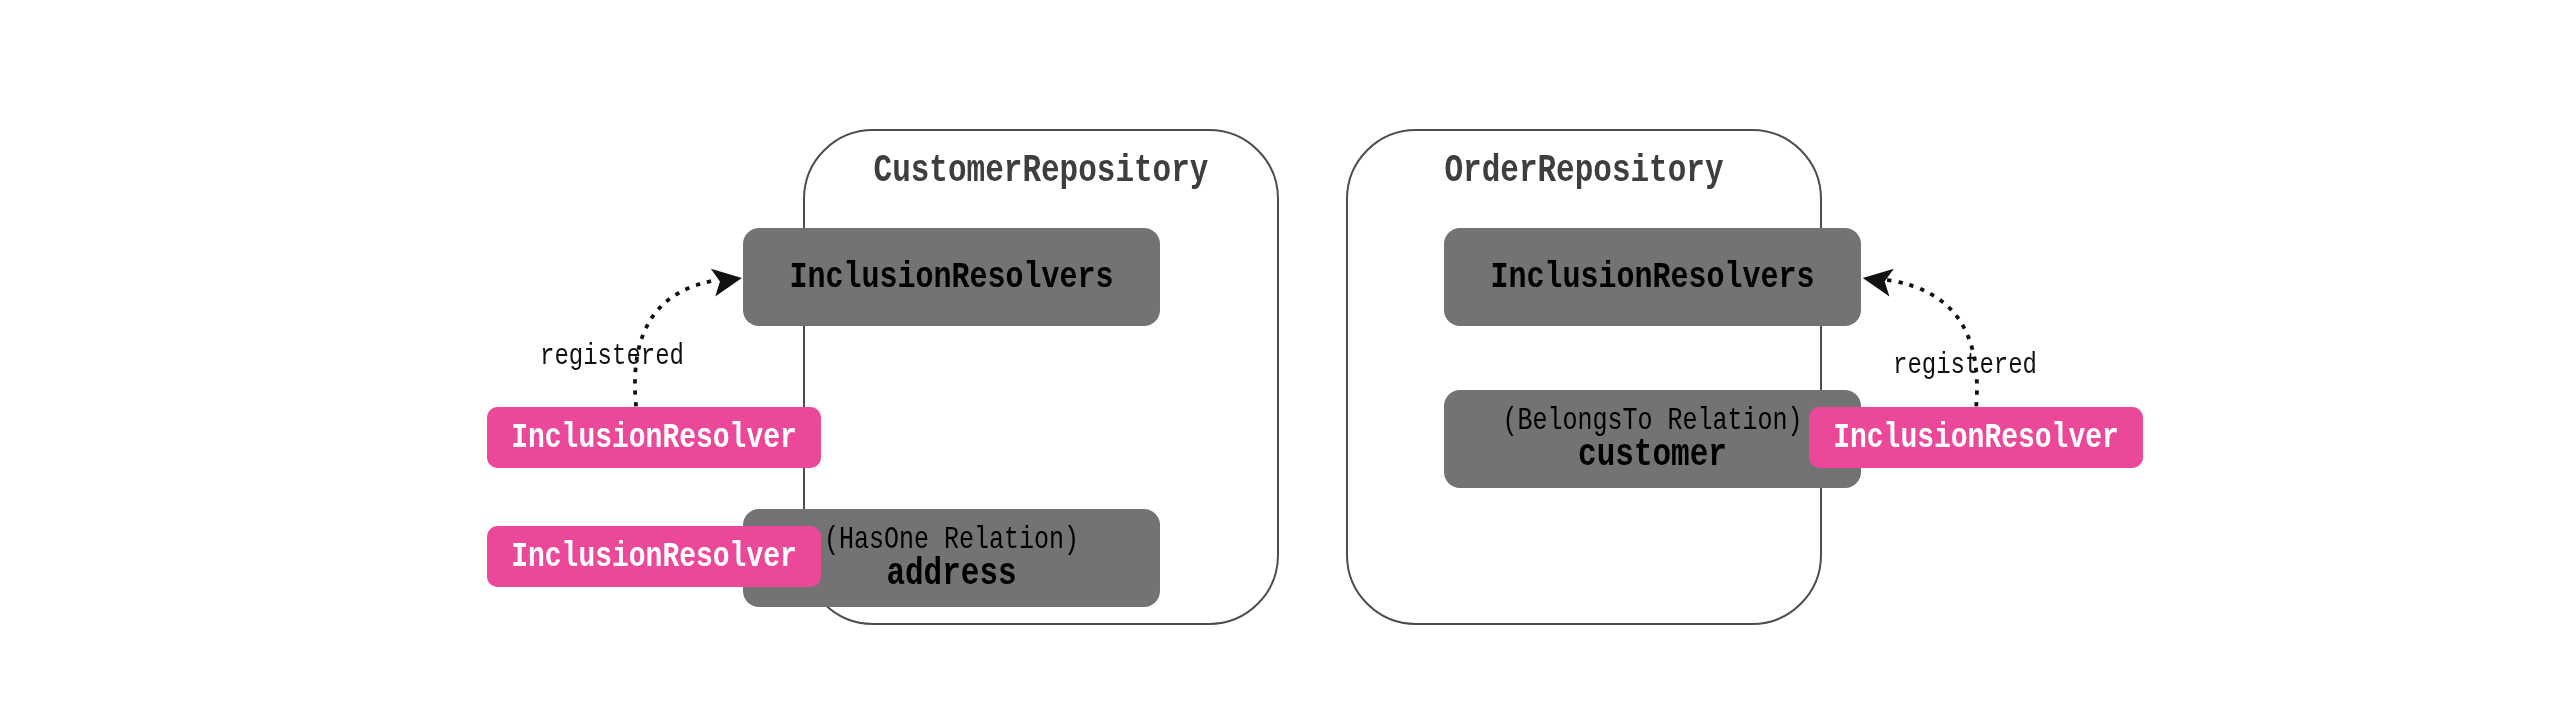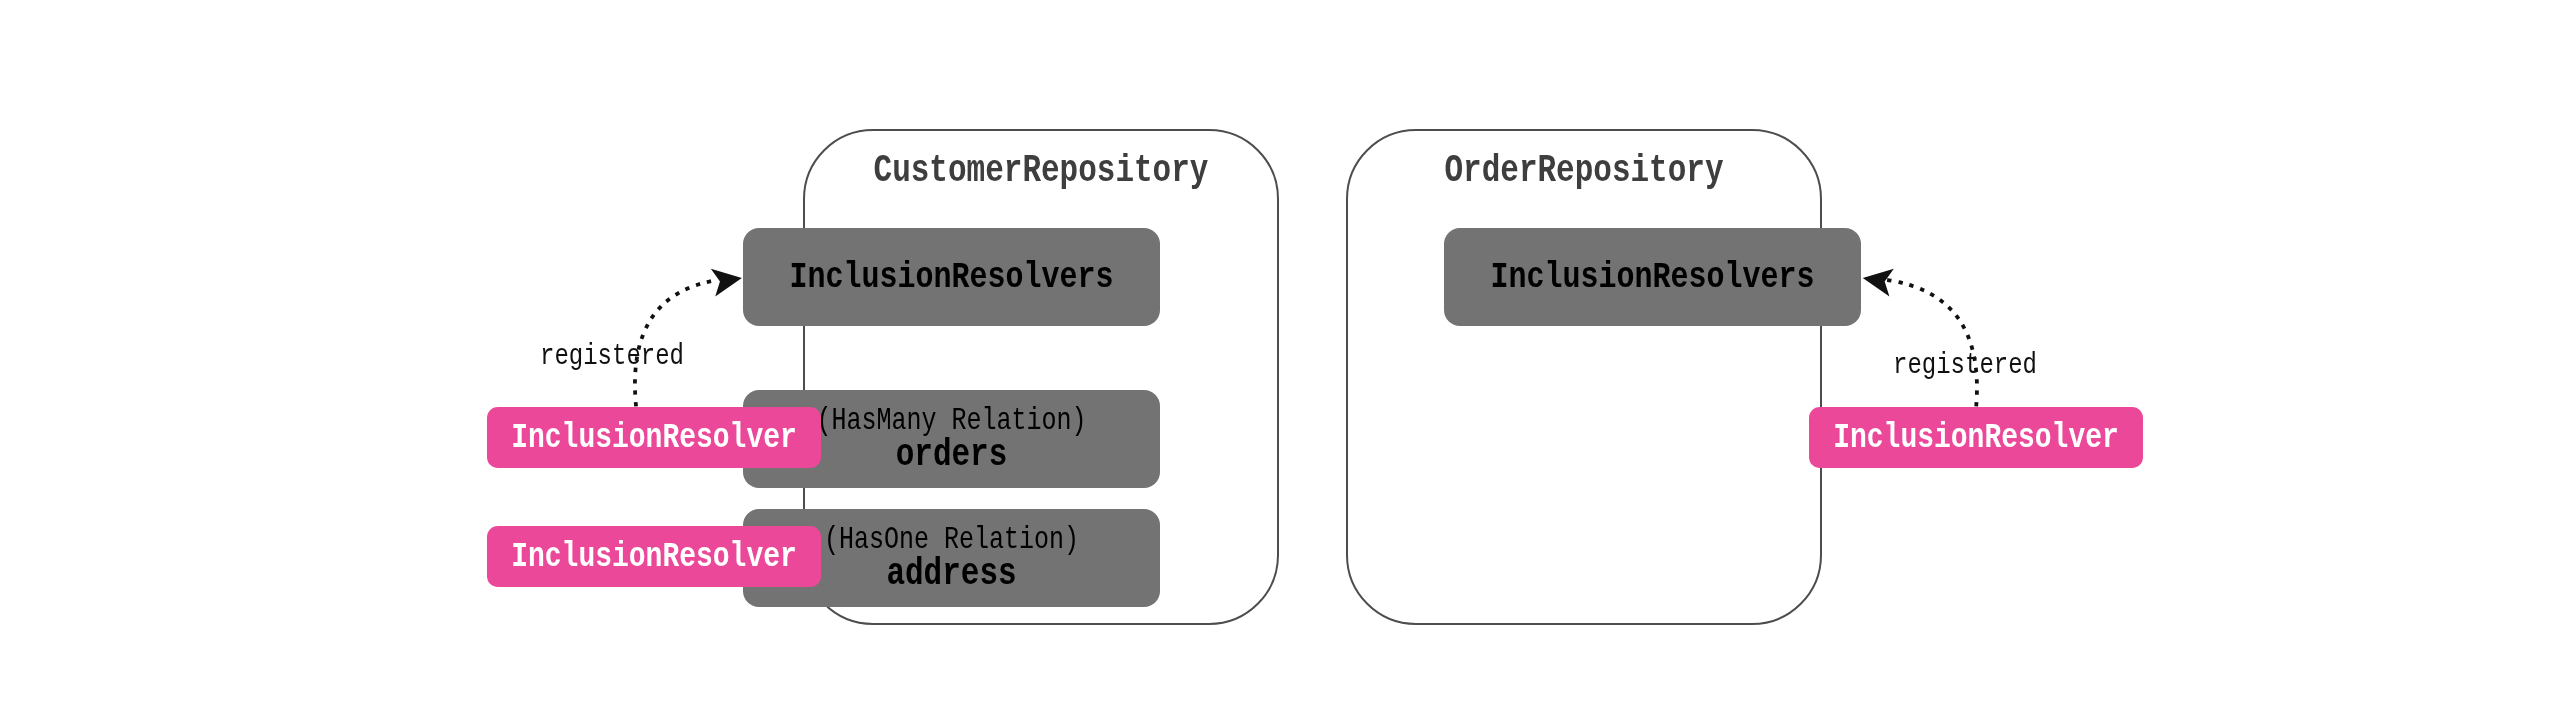--- a/index.html
+++ b/index.html
@@ -142,31 +142,31 @@
   <div class="repo-title left">
     <span class="ty">CustomerRepository</span>
   </div>
   <div class="repo-title right">
     <span class="ty">OrderRepository</span>
   </div>
 
   <div class="ybox col-left" style="top:228px;">
     <span class="single ty">InclusionResolvers</span>
   </div>
-  <div class="ybox col-left" style="top:390px;">
-    <span class="kind ty">(HasMany Relation)</span>
-    <span class="rel-name ty">orders</span>
-  </div>
   <div class="ybox col-left" style="top:509px;">
     <span class="kind ty">(HasOne Relation)</span>
     <span class="rel-name ty">address</span>
   </div>
 
   <div class="ybox col-right" style="top:228px;">
     <span class="single ty">InclusionResolvers</span>
+  </div>
+  <div class="ybox col-right" style="top:390px;">
+    <span class="kind ty">(BelongsTo Relation)</span>
+    <span class="rel-name ty">customer</span>
   </div>
 
   <div class="chip" style="left:487px; top:407px;">
     <span class="ty">InclusionResolver</span>
   </div>
   <div class="chip" style="left:487px; top:526px;">
     <span class="ty">InclusionResolver</span>
   </div>
   <div class="chip" style="left:1809px; top:407px;">
     <span class="ty">InclusionResolver</span>

